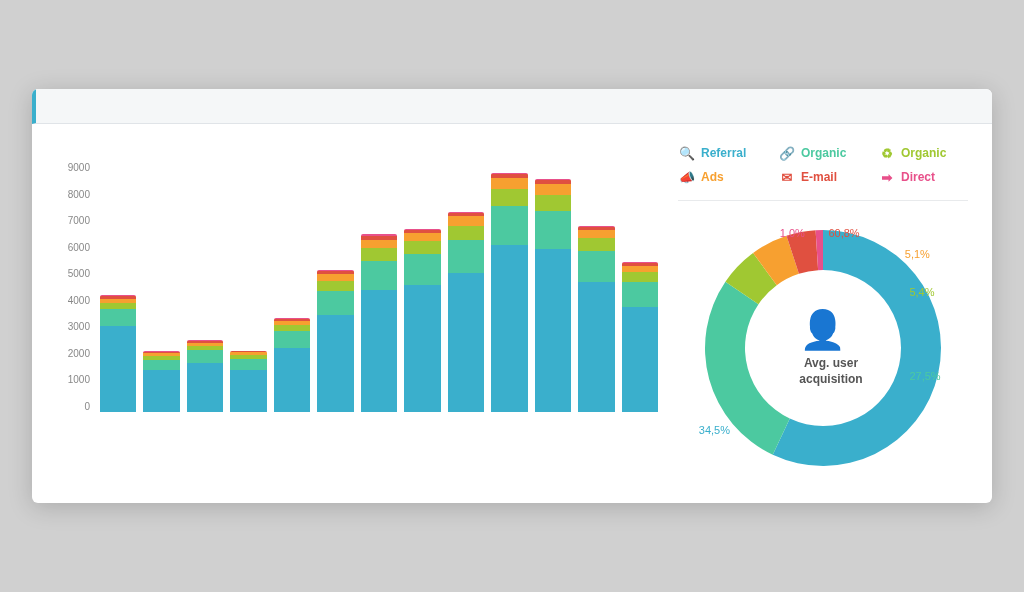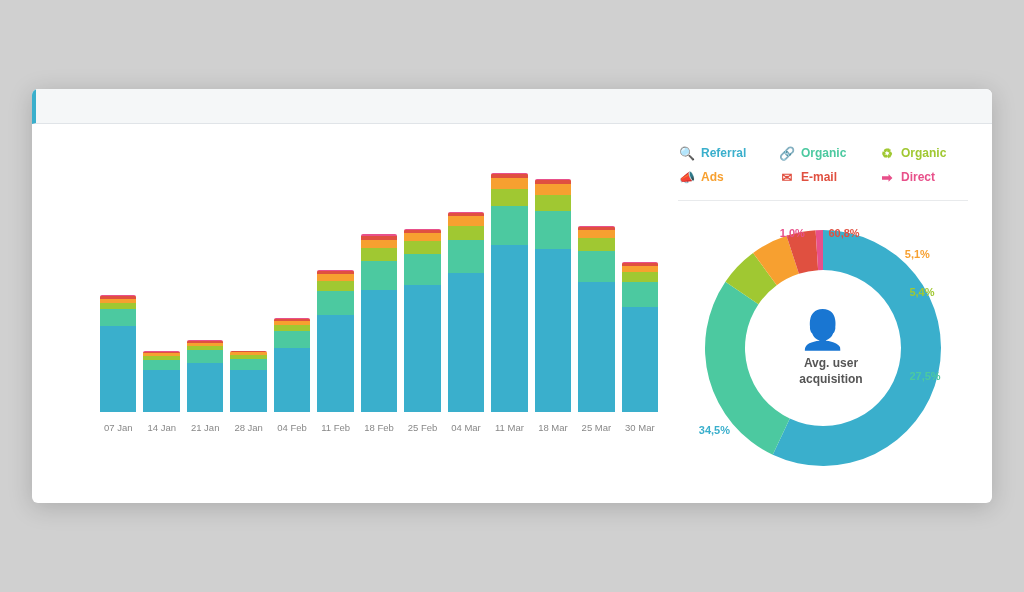--- a/index.html
+++ b/index.html
@@ -180,35 +180,47 @@
       margin-left: 16px;
     }
     .donut-labels-outer {
       position: absolute;
       top: 0; left: 0; right: 0; bottom: 0;
       pointer-events: none;
     }
     .donut-pct {
       position: absolute;
       font-size: 11px;
-      font-weight: 700;
+      font-weight: 400;
     }
   </style>
 </head>
 <body>
 
 <div class="card">
   <div class="header">
     <div class="header-title"></div>
     <div class="header-subtitle"></div>
   </div>
   <div class="content">
     <div class="left-panel">
       <div class="comment-text"></div>
       <div class="chart-area">
+        <div class="y-axis" id="y-axis">
+            <span class="y-label">9000</span>
+            <span class="y-label">8000</span>
+            <span class="y-label">7000</span>
+            <span class="y-label">6000</span>
+            <span class="y-label">5000</span>
+            <span class="y-label">4000</span>
+            <span class="y-label">3000</span>
+            <span class="y-label">2000</span>
+            <span class="y-label">1000</span>
+            <span class="y-label">0</span>
+          </div>
         <div class="bars-area" id="bars-area">
             <div class="bar-col">
               <div class="bar-stack" style="height: 117px;">
                 <div class="bar-segment" style="height: 86px; background-color: rgb(58, 175, 204);"></div>
                 <div class="bar-segment" style="height: 17px; background-color: rgb(76, 201, 160);"></div>
                 <div class="bar-segment" style="height: 6px; background-color: rgb(160, 200, 50);"></div>
                 <div class="bar-segment" style="height: 4px; background-color: rgb(247, 160, 48);"></div>
                 <div class="bar-segment" style="height: 3px; background-color: rgb(224, 80, 64);"></div>
                 <div class="bar-segment" style="height: 1px; background-color: rgb(232, 80, 138);"></div>
               </div>
@@ -326,35 +338,20 @@
             <div class="bar-col">
               <div class="bar-stack" style="height: 150px;">
                 <div class="bar-segment" style="height: 106px; background-color: rgb(58, 175, 204);"></div>
                 <div class="bar-segment" style="height: 25px; background-color: rgb(76, 201, 160);"></div>
                 <div class="bar-segment" style="height: 10px; background-color: rgb(160, 200, 50);"></div>
                 <div class="bar-segment" style="height: 6px; background-color: rgb(247, 160, 48);"></div>
                 <div class="bar-segment" style="height: 3px; background-color: rgb(224, 80, 64);"></div>
                 <div class="bar-segment" style="height: 1px; background-color: rgb(232, 80, 138);"></div>
               </div>
             </div>
-          </div>
-        <div class="x-labels" id="x-labels">
-            <div class="x-label">07 Jan</div>
-            <div class="x-label">14 Jan</div>
-            <div class="x-label">21 Jan</div>
-            <div class="x-label">28 Jan</div>
-            <div class="x-label">04 Feb</div>
-            <div class="x-label">11 Feb</div>
-            <div class="x-label">18 Feb</div>
-            <div class="x-label">25 Feb</div>
-            <div class="x-label">04 Mar</div>
-            <div class="x-label">11 Mar</div>
-            <div class="x-label">18 Mar</div>
-            <div class="x-label">25 Mar</div>
-            <div class="x-label">30 Mar</div>
           </div>
       </div>
     </div>
     <div class="right-panel">
       <div class="legend" id="legend">
           <div class="legend-item" style="color: rgb(58, 175, 204);">
             <span class="legend-icon">🔍</span>
             <span>Referral</span>
           </div>
           <div class="legend-item" style="color: rgb(76, 201, 160);">

